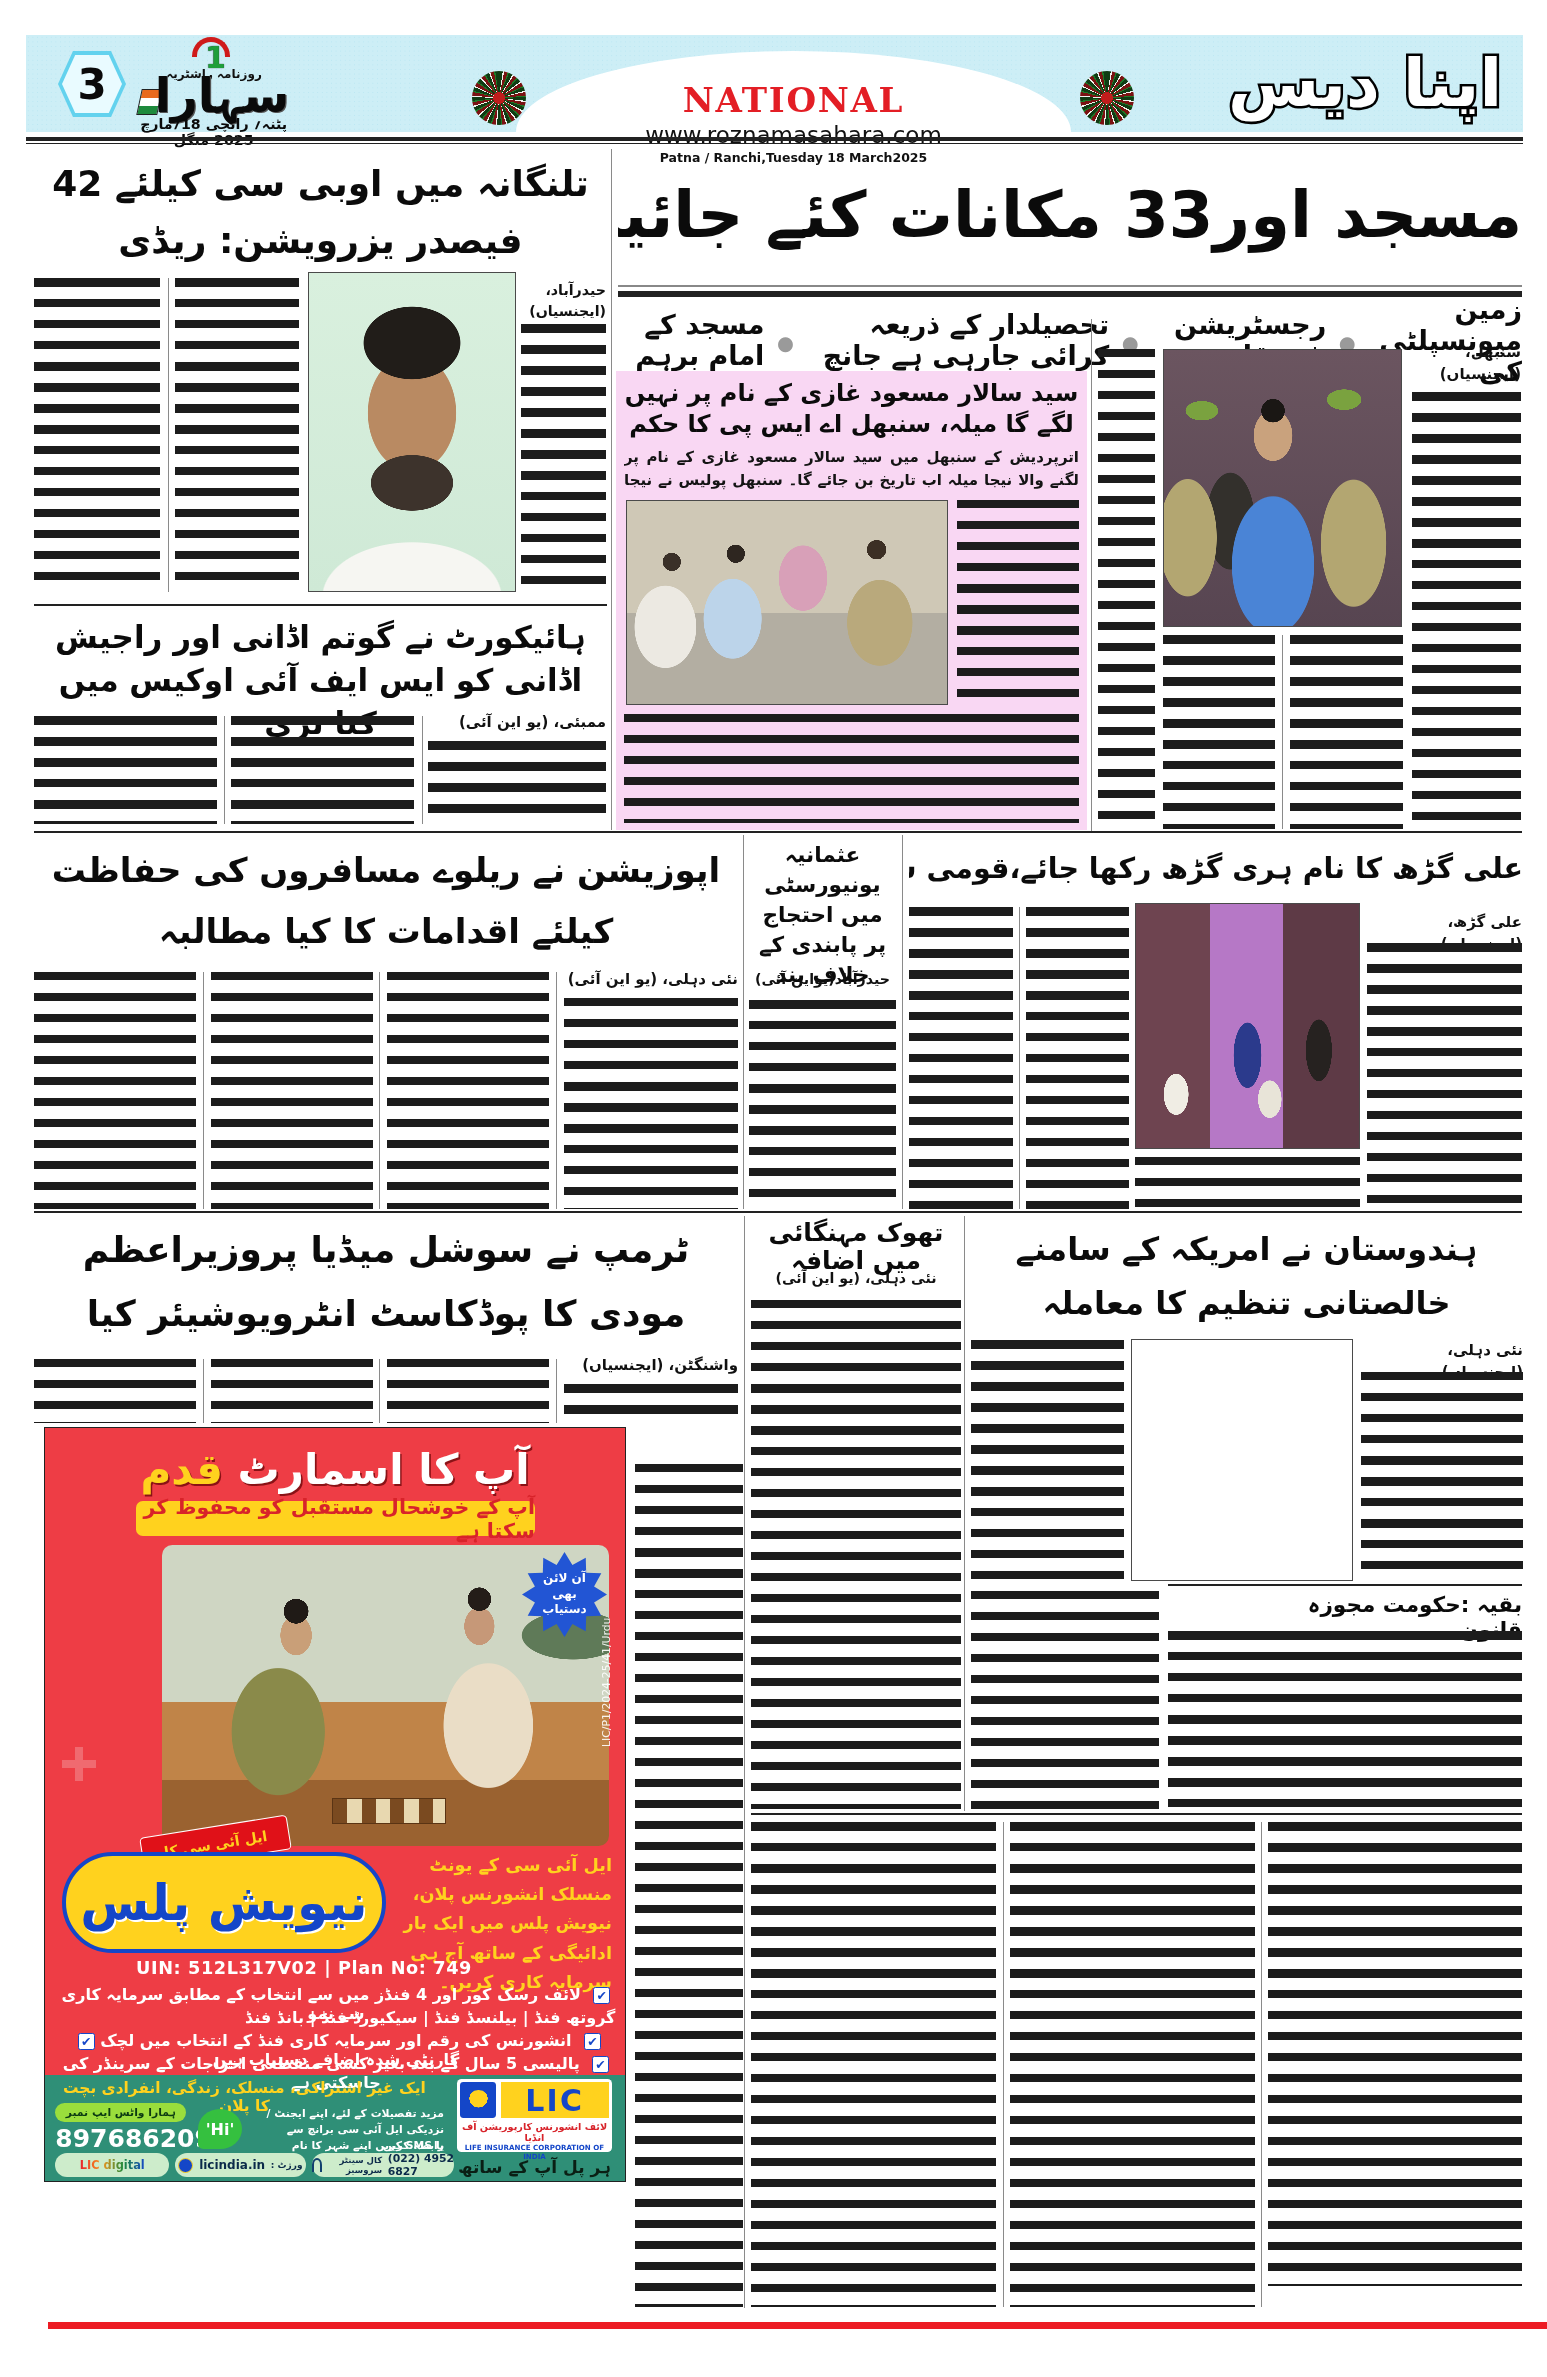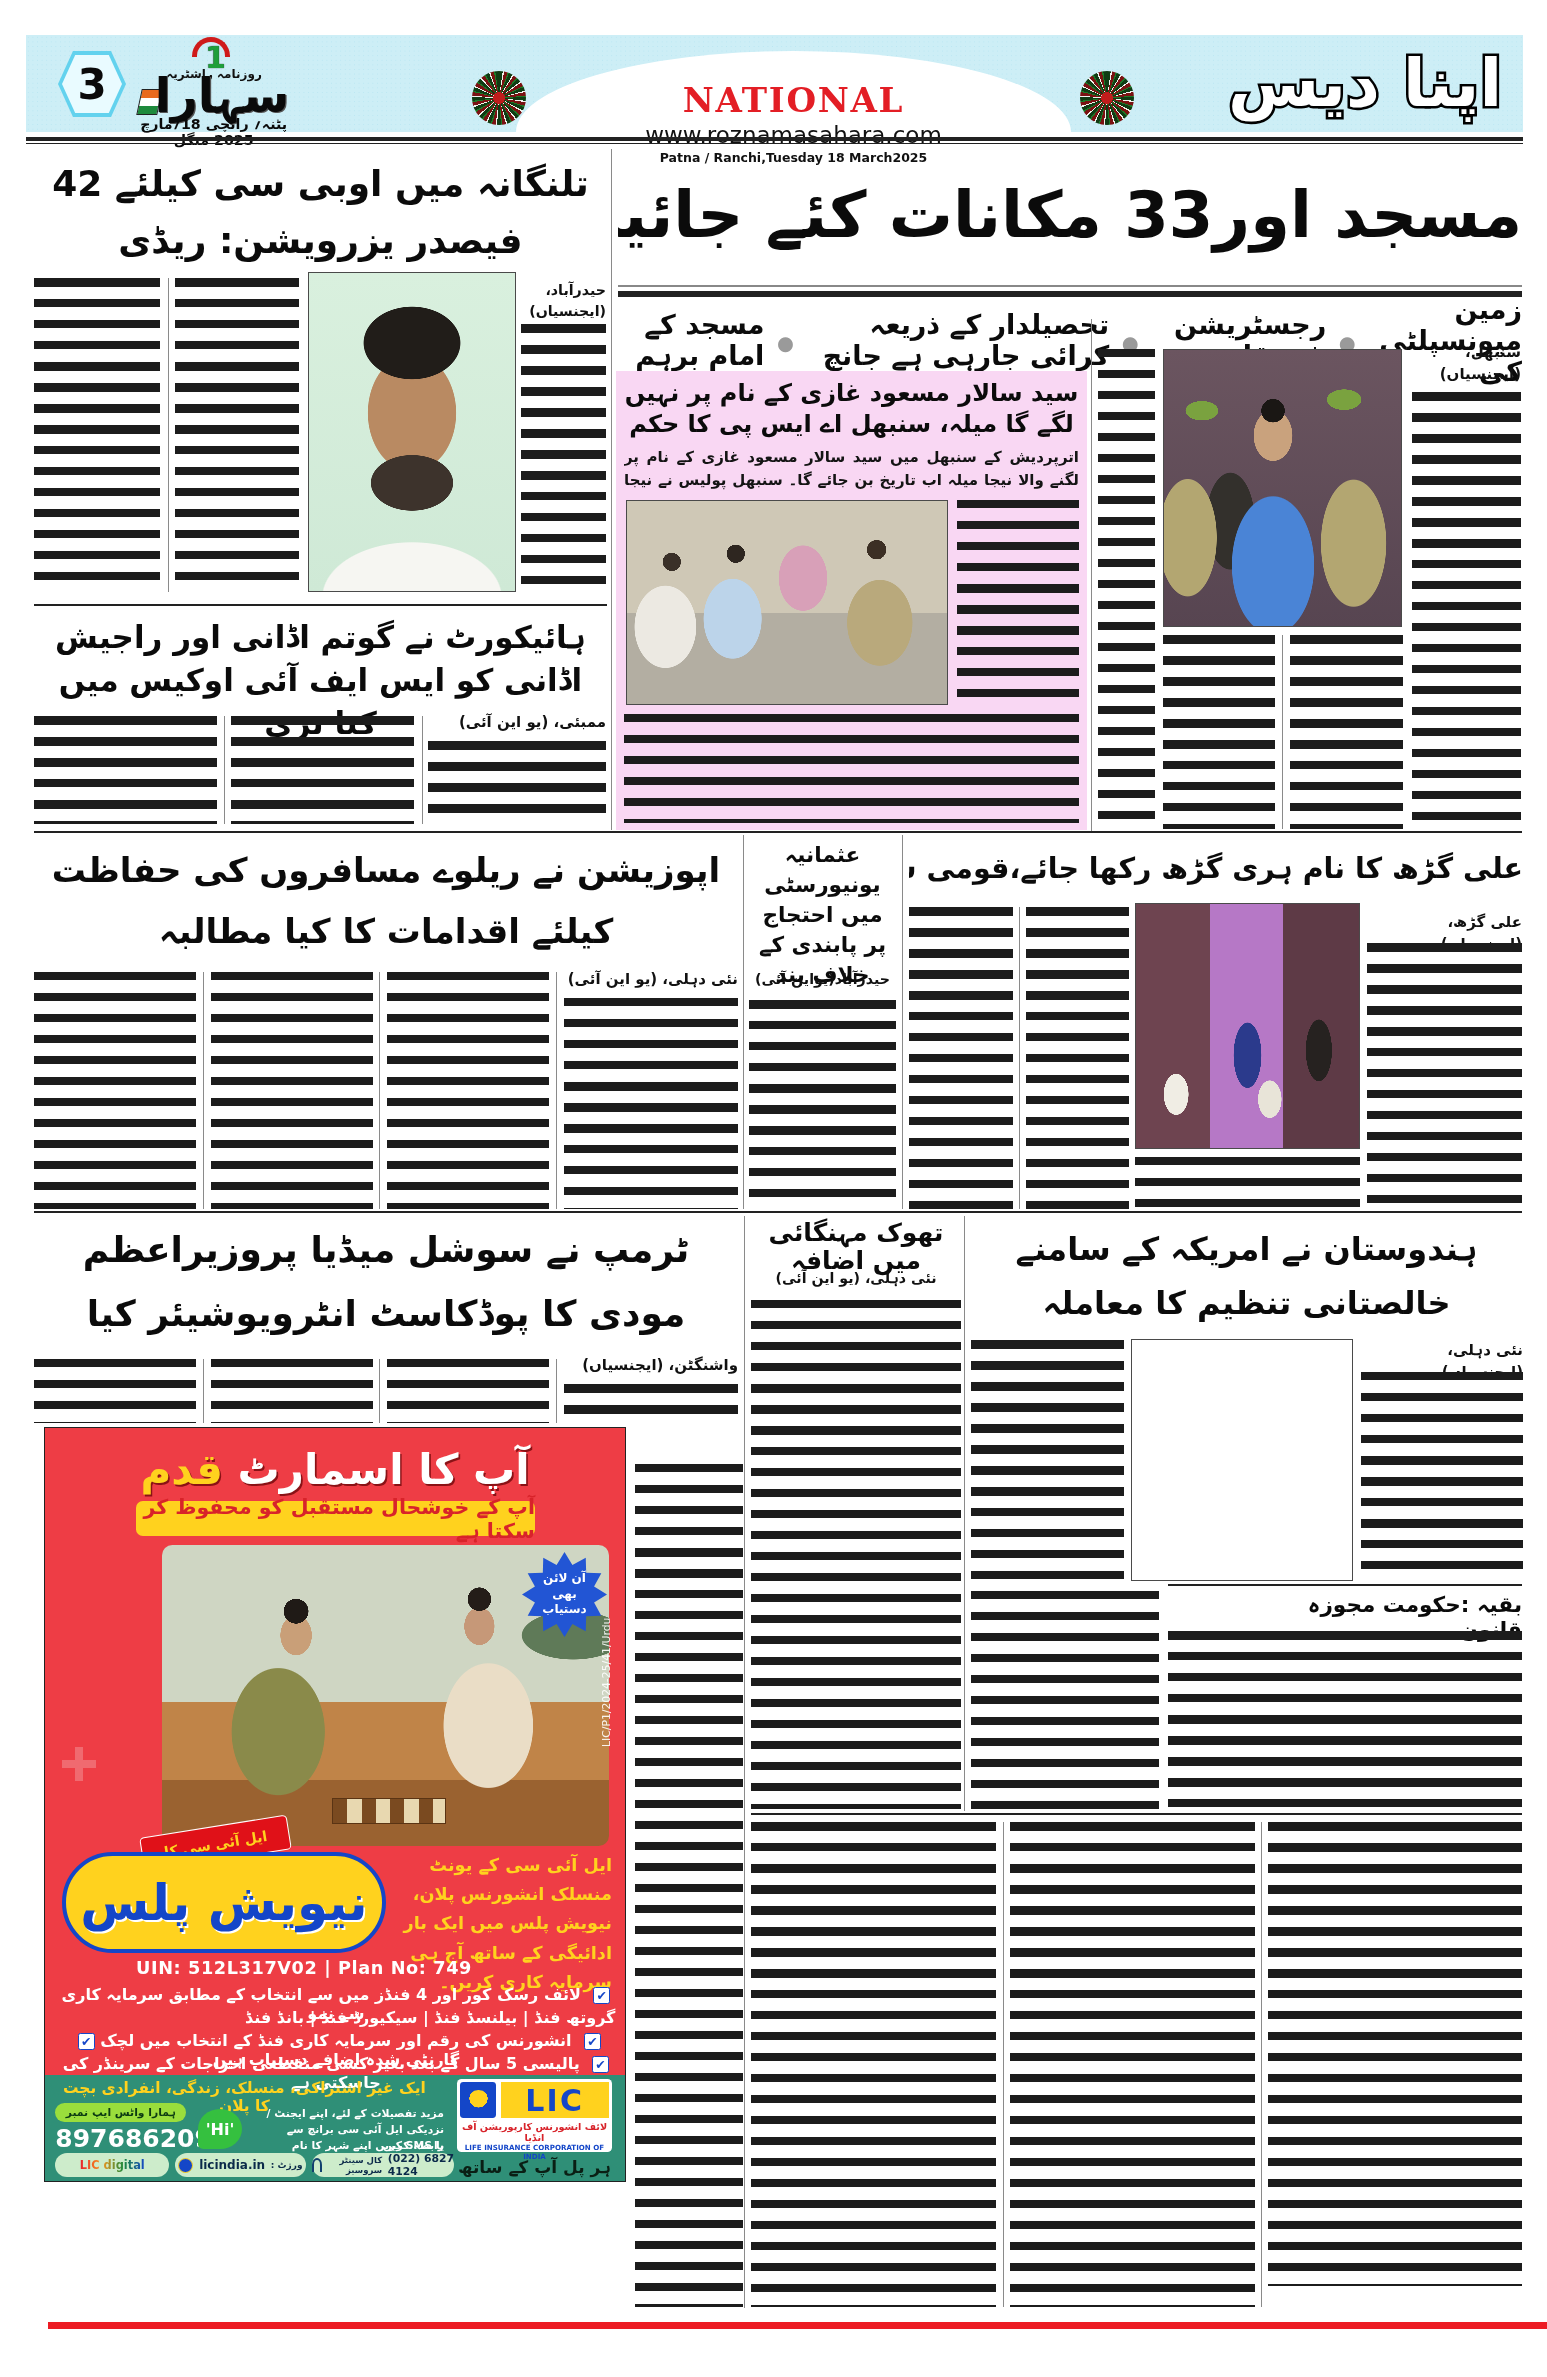--- a/index.html
+++ b/index.html
@@ -283,21 +283,21 @@
       <span style="font-size:11.4px;font-weight:900;background:linear-gradient(90deg,#e8262d,#f7941d,#1e8a3c,#1446c8);-webkit-background-clip:text;background-clip:text;color:transparent;">LIC digital</span>
     </div>
     <div class="ab pillgrn" style="left:130px;top:725px;width:131px;height:24px;">
       <span style="width:15px;height:15px;border-radius:50%;background:#1446c8;border:1.7px solid #ffd21e;display:inline-block;"></span>
       <span style="font-size:12px;font-weight:900;color:#0b2a4a;">licindia.in</span>
       <span class="rtl" style="font-size:9px;font-weight:bold;color:#0b2a4a;">ورژٹ :</span>
     </div>
     <div class="ab pillgrn" style="left:267px;top:725px;width:142px;height:24px;">
       <span style="width:13.7px;height:13.7px;border-radius:50% 50% 0 0;border:2.3px solid #12406e;border-bottom:none;display:inline-block;"></span>
       <span class="rtl" style="font-size:8.5px;font-weight:bold;color:#0b2a4a;">کال سینٹر سروسیز</span>
-      <span style="font-size:10.8px;font-weight:900;color:#0b2a4a;">(022) 6827 4124</span>
+      <span style="font-size:10.8px;font-weight:900;color:#0b2a4a;">(022) 4952 6827</span>
     </div>
 
     <div class="ab" style="left:412px;top:651px;width:155px;height:73px;background:#ffffff;border-radius:4.6px;padding:3.4px;">
       <div style="display:flex;align-items:flex-start;gap:4.6px;">
         <div style="width:36px;height:36px;background:#1446c8;border-radius:3.4px;display:flex;align-items:center;justify-content:center;">
           <div style="width:20.5px;height:20.5px;border-radius:50%;background:radial-gradient(circle at 50% 40%,#ffd21e 0 55%,#1446c8 56%);"></div>
         </div>
         <div style="flex:1;height:36px;background:#ffd21e;display:flex;align-items:center;justify-content:center;font-size:30px;font-weight:900;color:#1446c8;letter-spacing:2.3px;">LIC</div>
       </div>
       <div class="rtl" style="margin-top:2.3px;text-align:center;font-size:9.7px;font-weight:bold;color:#d8232a;">لائف انشورنس کارپوریشن آف انڈیا</div>

